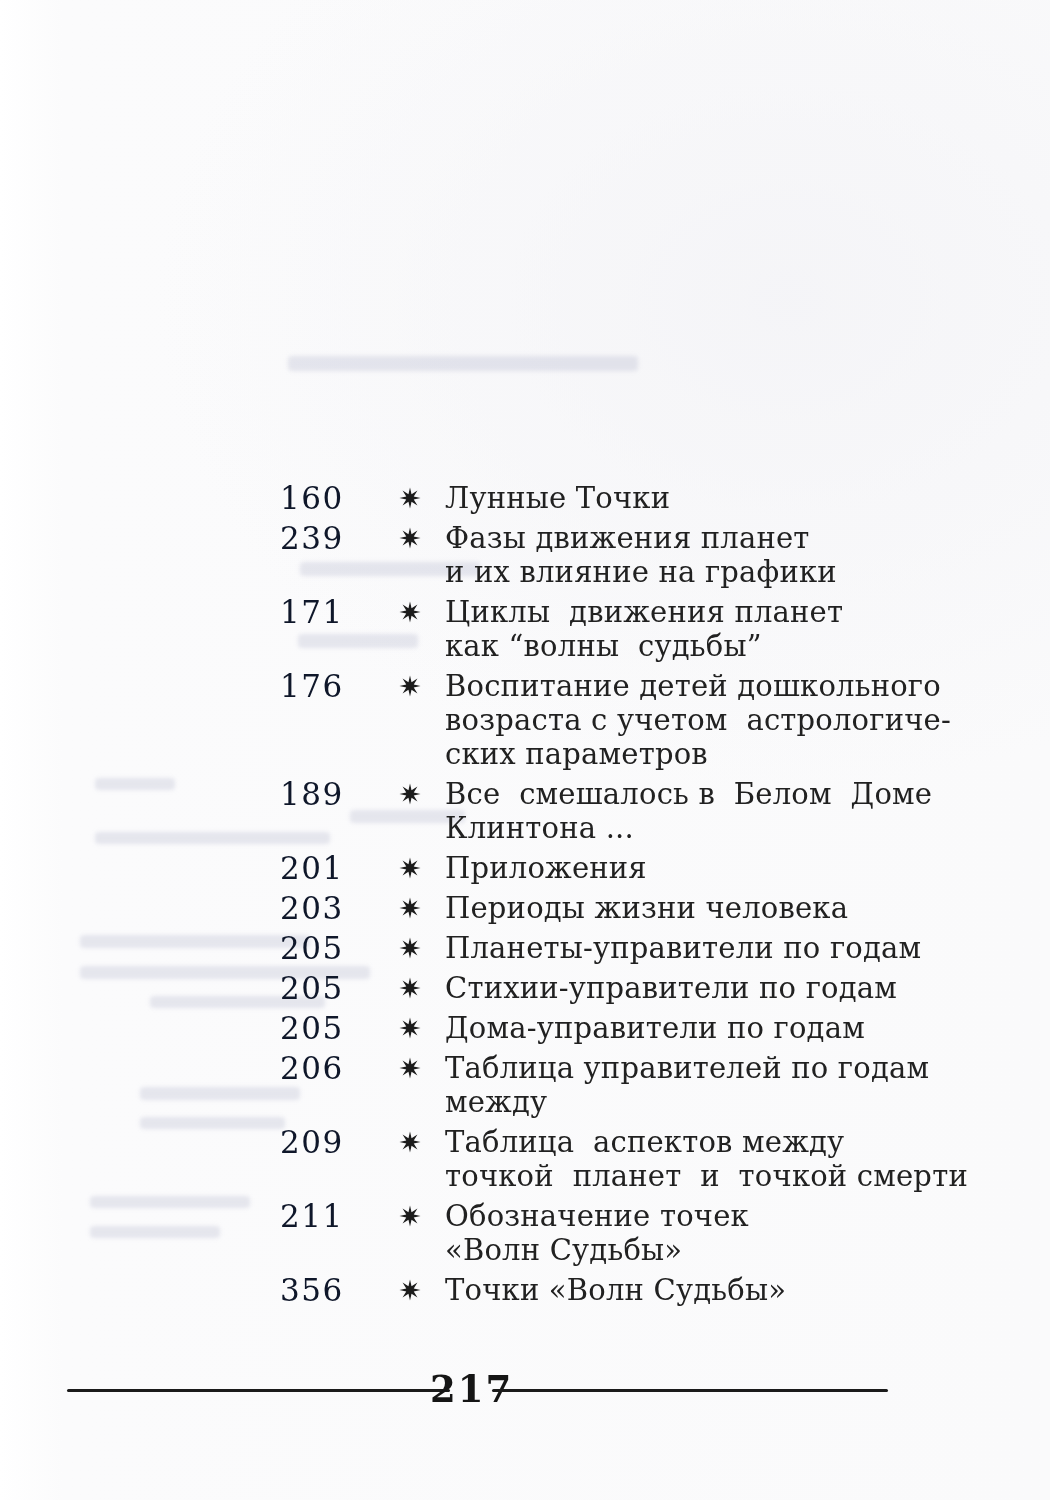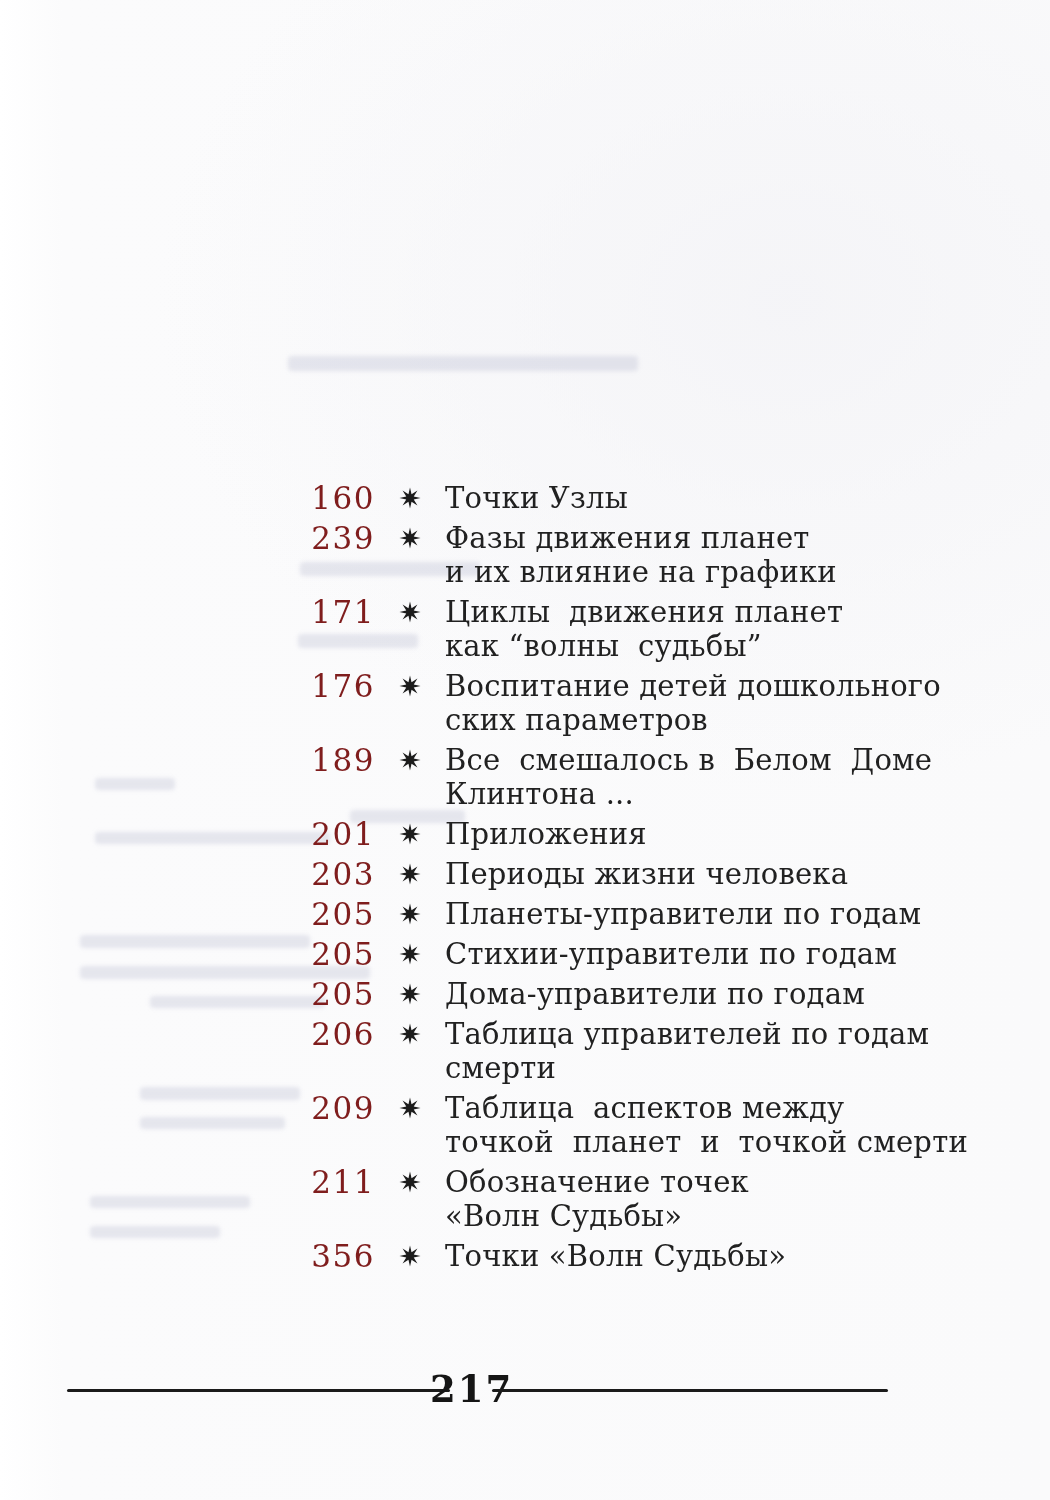--- a/index.html
+++ b/index.html
@@ -26,25 +26,24 @@
     top: 481px;
     width: 680px;
   }
   .row {
     display: flex;
     align-items: flex-start;
     margin-bottom: 6px;
   }
   .num {
     width: 95px;
-    text-align: right;
     font-size: 31px;
     line-height: 34px;
     letter-spacing: 1.5px;
-    color: #7f1d1d;
+    color: #0f172a;
     flex: none;
   }
   .star {
     width: 70px;
     flex: none;
     display: flex;
     justify-content: center;
     padding-top: 6px;
   }
   .star svg {
@@ -114,21 +113,21 @@
 <div class="toc">
 
   <div class="row">
     <div class="num">160</div>
     <div class="star">
         <svg viewBox="0 0 24 24">
           <polygon points="12,0.5 13.68,7.93 20.13,3.87 16.07,10.32 23.5,12 16.07,13.68 20.13,20.13 13.68,16.07 12,23.5 10.32,16.07 3.87,20.13 7.93,13.68 0.5,12 7.93,10.32 3.87,3.87 10.32,7.93"></polygon>
         </svg>
       </div>
     <div class="lines">
-        <div class="line">Точки Узлы</div>
+        <div class="line">Лунные Точки</div>
       </div>
   </div>
 
   <div class="row">
     <div class="num">239</div>
     <div class="star">
         <svg viewBox="0 0 24 24">
           <polygon points="12,0.5 13.68,7.93 20.13,3.87 16.07,10.32 23.5,12 16.07,13.68 20.13,20.13 13.68,16.07 12,23.5 10.32,16.07 3.87,20.13 7.93,13.68 0.5,12 7.93,10.32 3.87,3.87 10.32,7.93"></polygon>
         </svg>
       </div>
@@ -153,20 +152,21 @@
 
   <div class="row">
     <div class="num">176</div>
     <div class="star">
         <svg viewBox="0 0 24 24">
           <polygon points="12,0.5 13.68,7.93 20.13,3.87 16.07,10.32 23.5,12 16.07,13.68 20.13,20.13 13.68,16.07 12,23.5 10.32,16.07 3.87,20.13 7.93,13.68 0.5,12 7.93,10.32 3.87,3.87 10.32,7.93"></polygon>
         </svg>
       </div>
     <div class="lines">
       <div class="line">Воспитание детей дошкольного</div>
+      <div class="line">возраста с учетом  астрологиче-</div>
       <div class="line">ских параметров</div>
     </div>
   </div>
 
   <div class="row">
     <div class="num">189</div>
     <div class="star">
         <svg viewBox="0 0 24 24">
           <polygon points="12,0.5 13.68,7.93 20.13,3.87 16.07,10.32 23.5,12 16.07,13.68 20.13,20.13 13.68,16.07 12,23.5 10.32,16.07 3.87,20.13 7.93,13.68 0.5,12 7.93,10.32 3.87,3.87 10.32,7.93"></polygon>
         </svg>
@@ -239,21 +239,21 @@
 
   <div class="row">
     <div class="num">206</div>
     <div class="star">
         <svg viewBox="0 0 24 24">
           <polygon points="12,0.5 13.68,7.93 20.13,3.87 16.07,10.32 23.5,12 16.07,13.68 20.13,20.13 13.68,16.07 12,23.5 10.32,16.07 3.87,20.13 7.93,13.68 0.5,12 7.93,10.32 3.87,3.87 10.32,7.93"></polygon>
         </svg>
       </div>
     <div class="lines">
       <div class="line">Таблица управителей по годам</div>
-      <div class="line">смерти</div>
+      <div class="line">между</div>
     </div>
   </div>
 
   <div class="row">
     <div class="num">209</div>
     <div class="star">
         <svg viewBox="0 0 24 24">
           <polygon points="12,0.5 13.68,7.93 20.13,3.87 16.07,10.32 23.5,12 16.07,13.68 20.13,20.13 13.68,16.07 12,23.5 10.32,16.07 3.87,20.13 7.93,13.68 0.5,12 7.93,10.32 3.87,3.87 10.32,7.93"></polygon>
         </svg>
       </div>

